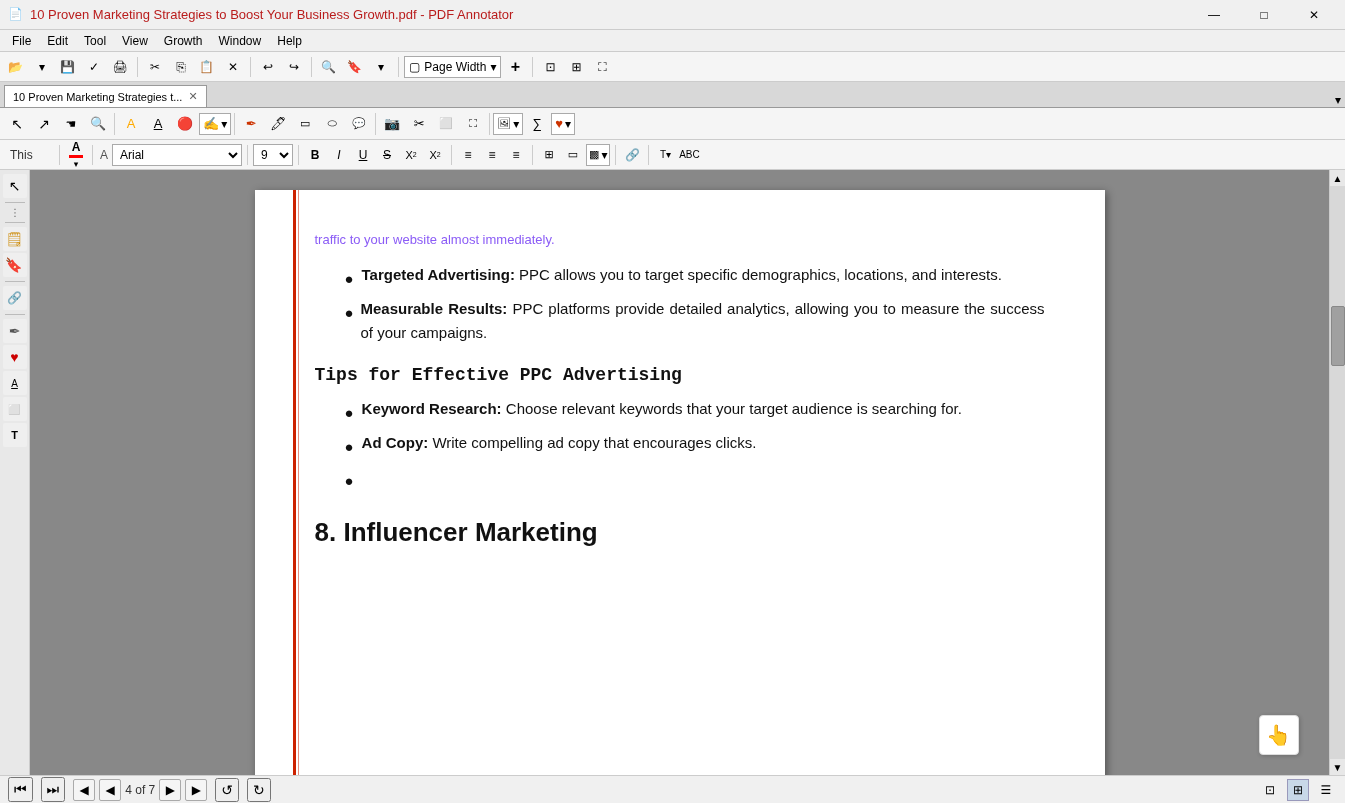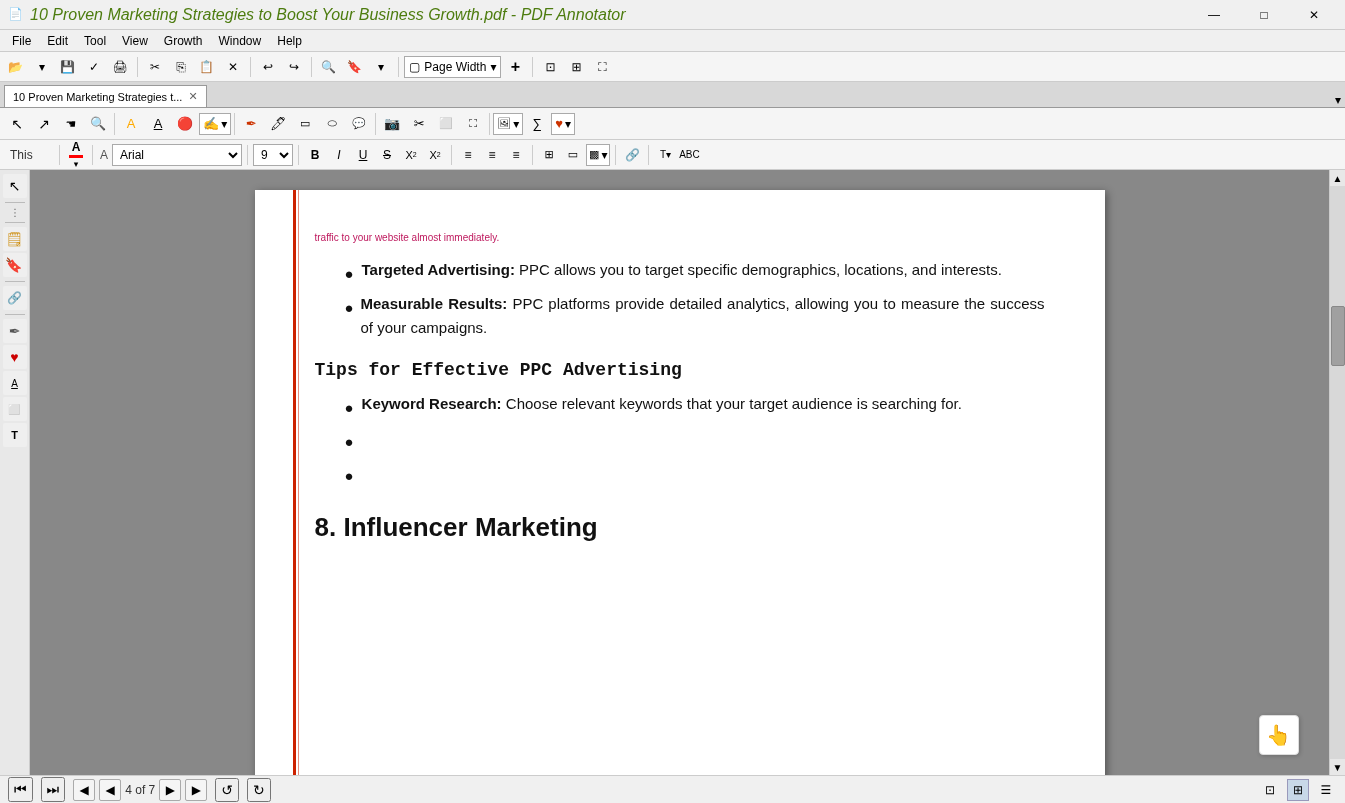--- a/index.html
+++ b/index.html
@@ -9,21 +9,21 @@
     .title-bar {
       background: #f0f0f0;
       height: 30px;
       display: flex;
       align-items: center;
       padding: 0 8px;
       border-bottom: 1px solid #ccc;
       user-select: none;
     }
     .title-bar .app-icon { width: 16px; height: 16px; margin-right: 6px; }
-    .title-bar .title-text { flex: 1; font-size: 16px; color: #4d7c0f; font-style: italic; }
+    .title-bar .title-text { flex: 1; font-size: 13px; color: #b91c1c; }
     .title-bar .window-controls { display: flex; gap: 4px; }
     .title-bar .win-btn {
       width: 46px; height: 30px;
       display: flex; align-items: center; justify-content: center;
       font-size: 12px; cursor: pointer; background: transparent; border: none;
     }
 
     
     .menu-bar {
       background: #f0f0f0;
@@ -201,23 +201,23 @@
     .pdf-page .red-line-left {
       position: absolute; left: 38px; top: 0; bottom: 0;
       width: 3px; background: #cc2200;
     }
     .pdf-page .red-line-left2 {
       position: absolute; left: 43px; top: 0; bottom: 0;
       width: 1px; background: #cc2200; opacity: 0.5;
     }
 
     .content-text {
-      font-size: 10px;
+      font-size: 13px;
       line-height: 1.6;
-      color: #be185d;
+      color: #8b5cf6;
       margin-bottom: 8px;
     }
     .bullet-list { margin-left: 30px; margin-bottom: 12px; }
     .bullet-item {
       font-size: 15px; line-height: 1.6; color: #111;
       margin-bottom: 6px; display: flex; gap: 8px;
       text-align: justify;
     }
     .bullet-dot { min-width: 8px; margin-top: 4px; }
     .section-heading {
@@ -491,20 +491,21 @@
 
       <h2 class="section-heading">Tips for Effective PPC Advertising</h2>
 
       <ul class="bullet-list" style="list-style:none;">
         <li class="bullet-item">
           <span class="bullet-dot">●</span>
           <span><strong>Keyword Research:</strong> Choose relevant keywords that your target audience is searching for.</span>
         </li>
         <li class="bullet-item">
           <span class="bullet-dot">●</span>
+          <span><strong>Ad Copy:</strong> Write compelling ad copy that encourages clicks.</span>
         </li>
         <li class="bullet-item">
           <span class="bullet-dot">●</span>
         </li>
       </ul>
 
       <h1 class="section-heading-large">8. Influencer Marketing</h1>
 
     </div>
 

